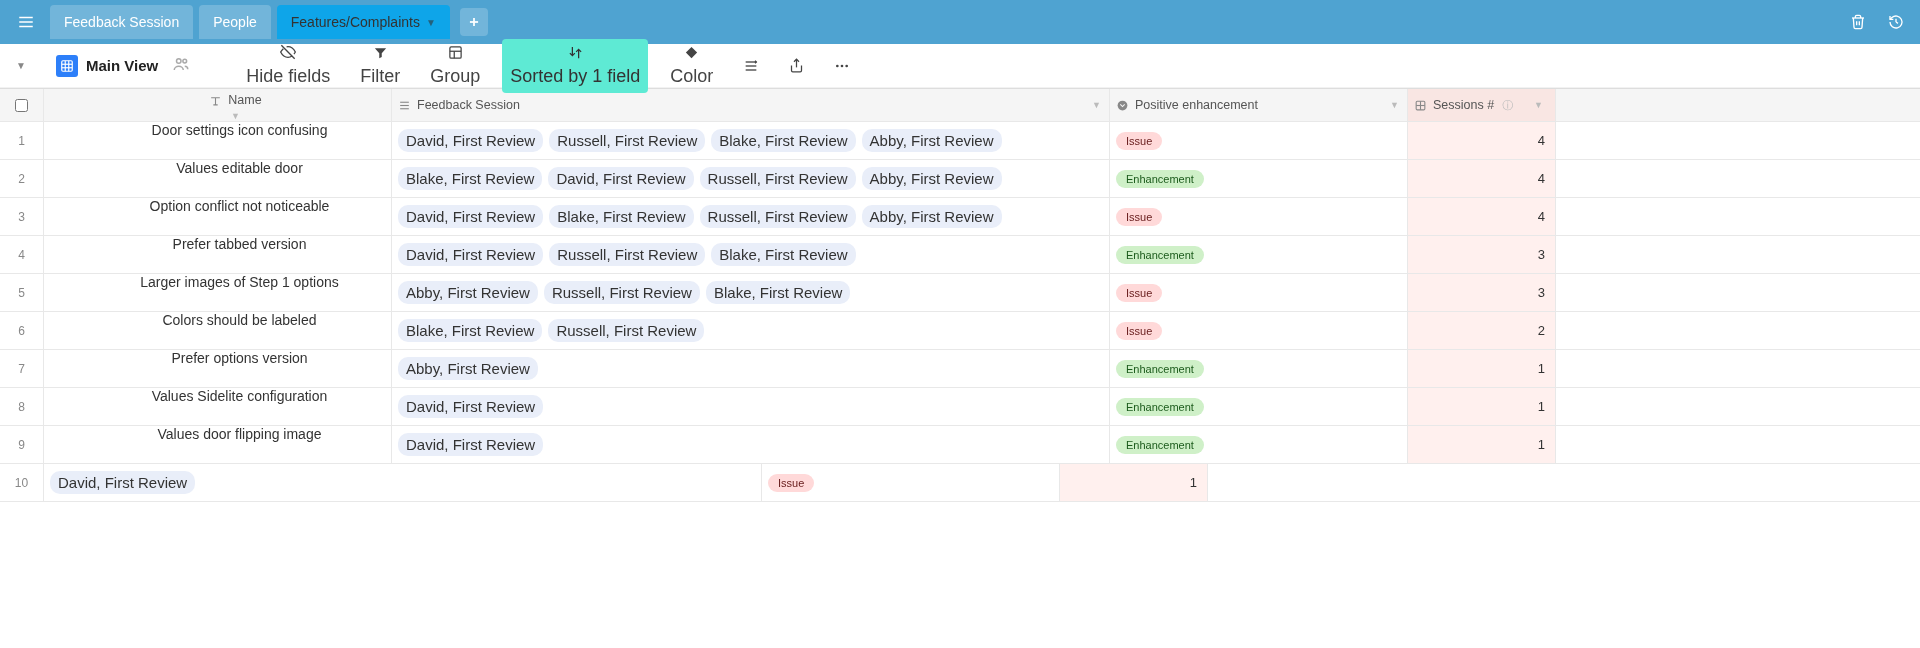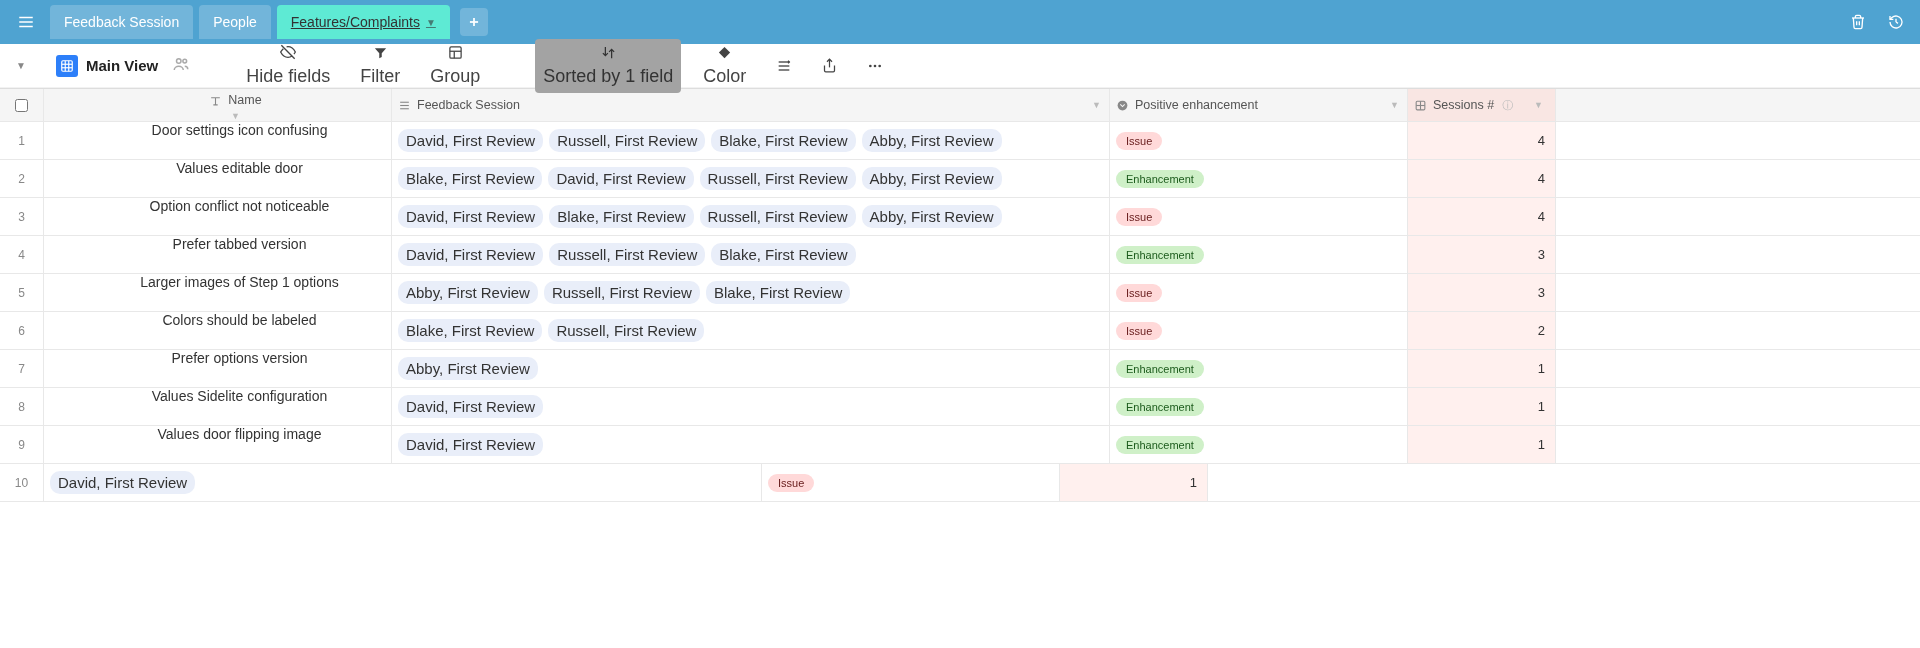--- a/index.html
+++ b/index.html
@@ -36,24 +36,23 @@
       border-radius: 4px 4px 0 0;
       font-size: 14px;
       cursor: pointer;
       gap: 6px;
     }
     .tab.inactive {
       background: rgba(255,255,255,0.2);
       color: #fff;
     }
     .tab.active {
-      background: #5eead4;
+      background: #0ea5e9;
       color: #333;
       font-weight: 500;
-      text-decoration: underline;
     }
     .tab-caret { font-size: 10px; opacity: 0.6; }
     .add-tab {
       width: 28px;
       height: 28px;
       display: flex;
       align-items: center;
       justify-content: center;
       background: rgba(255,255,255,0.2);
       border-radius: 4px;
@@ -85,23 +84,22 @@
       align-items: center;
       gap: 6px;
       padding: 6px 8px;
       border-radius: 4px;
       cursor: pointer;
       font-size: 18px;
       color: #444;
       flex-direction: column;
     }
     .tool-btn.highlight {
-      background: #a3a3a3;
+      background: #5eead4;
       color: #333;
-      margin-left: 33px;
     }
     .view-btn {
       display: flex;
       align-items: center;
       gap: 8px;
       font-size: 15px;
       font-weight: 600;
       color: #222;
       padding-left: 16px;
     }

